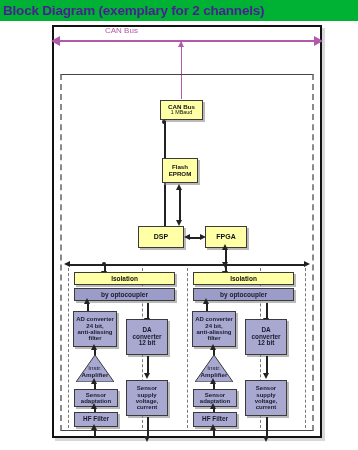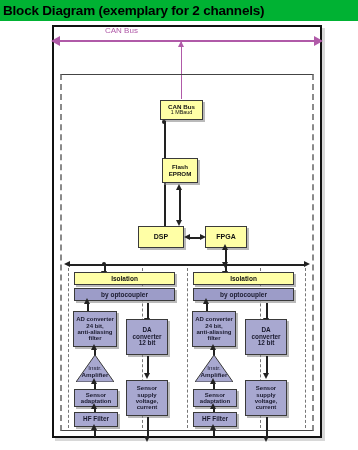--- a/index.html
+++ b/index.html
@@ -8,21 +8,21 @@
 
   #root{position:relative;width:358px;height:450px;background:#fff;}
 
   
   .title-banner{
     position:absolute;left:0;top:0;width:358px;height:21px;
     background:#00B233;
     display:flex;align-items:center;
   }
   .title-text{
-    font-size:13.5px;font-weight:bold;color:#000000;
+    font-size:13.5px;font-weight:bold;color:#4c1d95;
     letter-spacing:-0.2px;padding-left:3px;white-space:nowrap;
   }
 
   
   .outer-frame{
     position:absolute;left:52px;top:25px;width:270px;height:413px;
     border:2px solid #111;background:#fff;box-sizing:border-box;
   }
   .outer-shadow{
     position:absolute;left:55px;top:438px;width:270px;height:3px;

